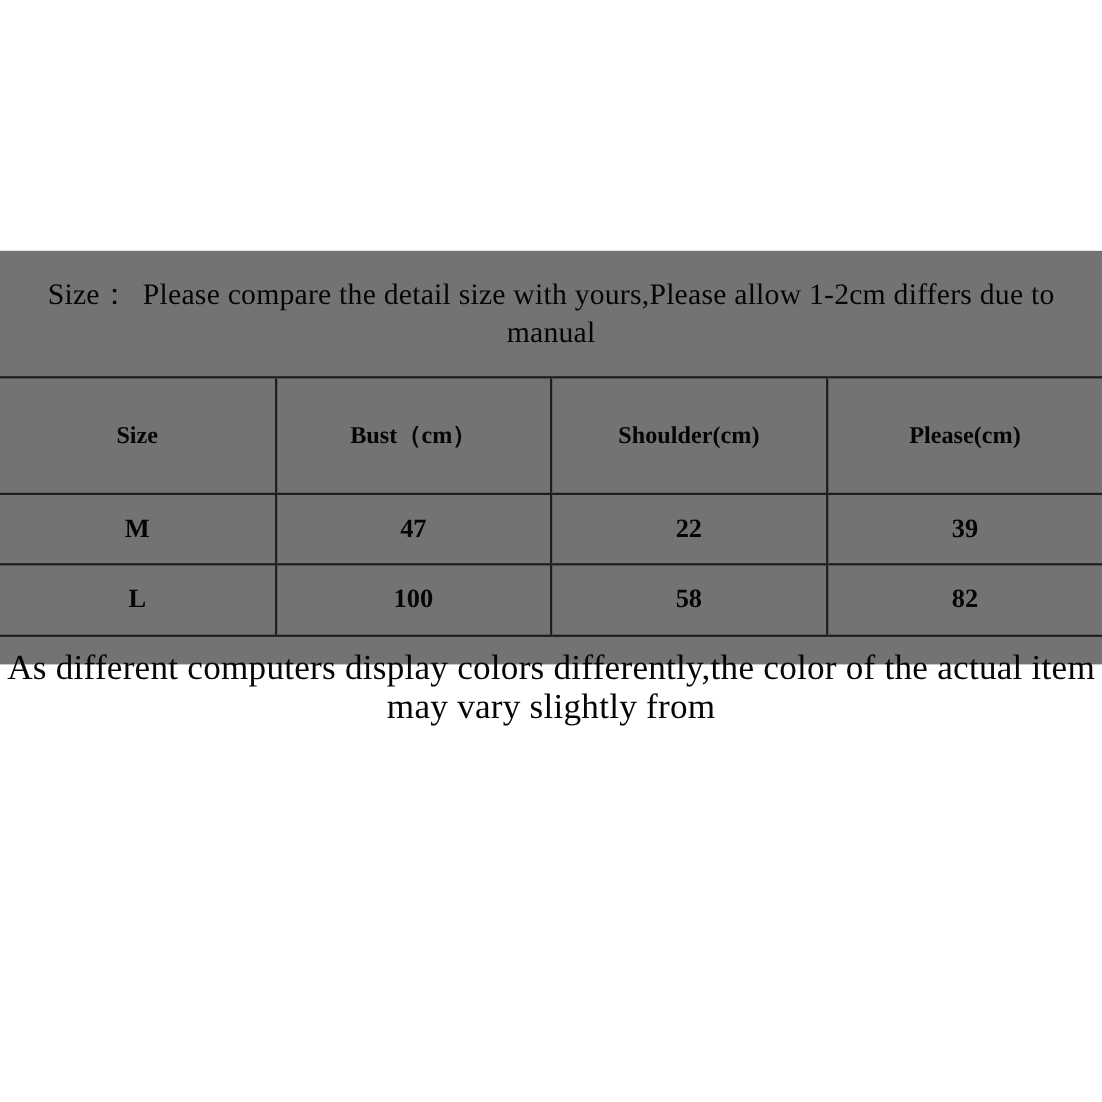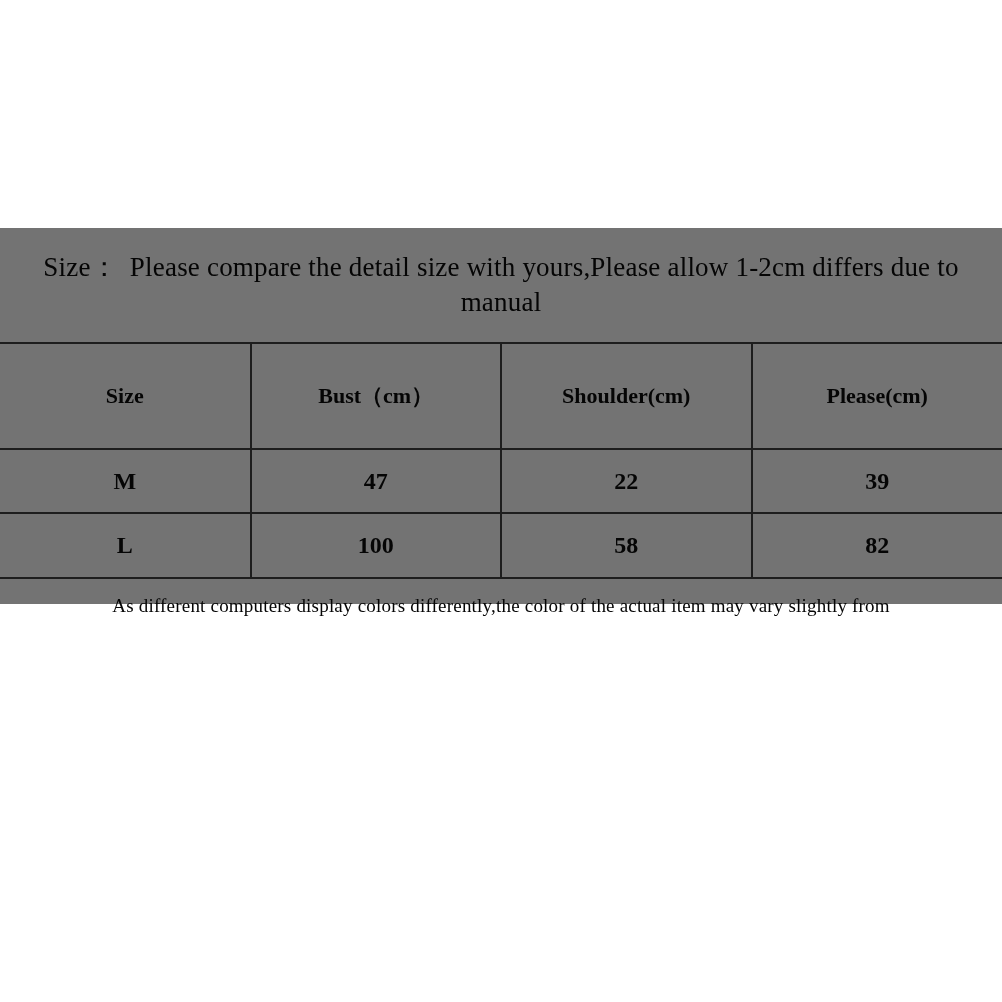--- a/index.html
+++ b/index.html
@@ -56,21 +56,21 @@
   }
   tr.header-row   { height: 106px; font-size: 22px; }
   tr.data-row-m   { height: 64px;  font-size: 24px; }
   tr.data-row-l   { height: 65px;  font-size: 24px; }
   tr.data-row-xl  { height: 57px;  font-size: 24px; }
   .footer-note {
     box-sizing: border-box;
     height: 80px;
     padding-top: 9px;
     text-align: center;
-    font-size: 19px;
+    font-size: 32px;
     line-height: 36px;
     letter-spacing: 0.2px;
   }
 </style>
 </head>
 <body>
 
 <div class="panel">
 
   <div class="notice">

